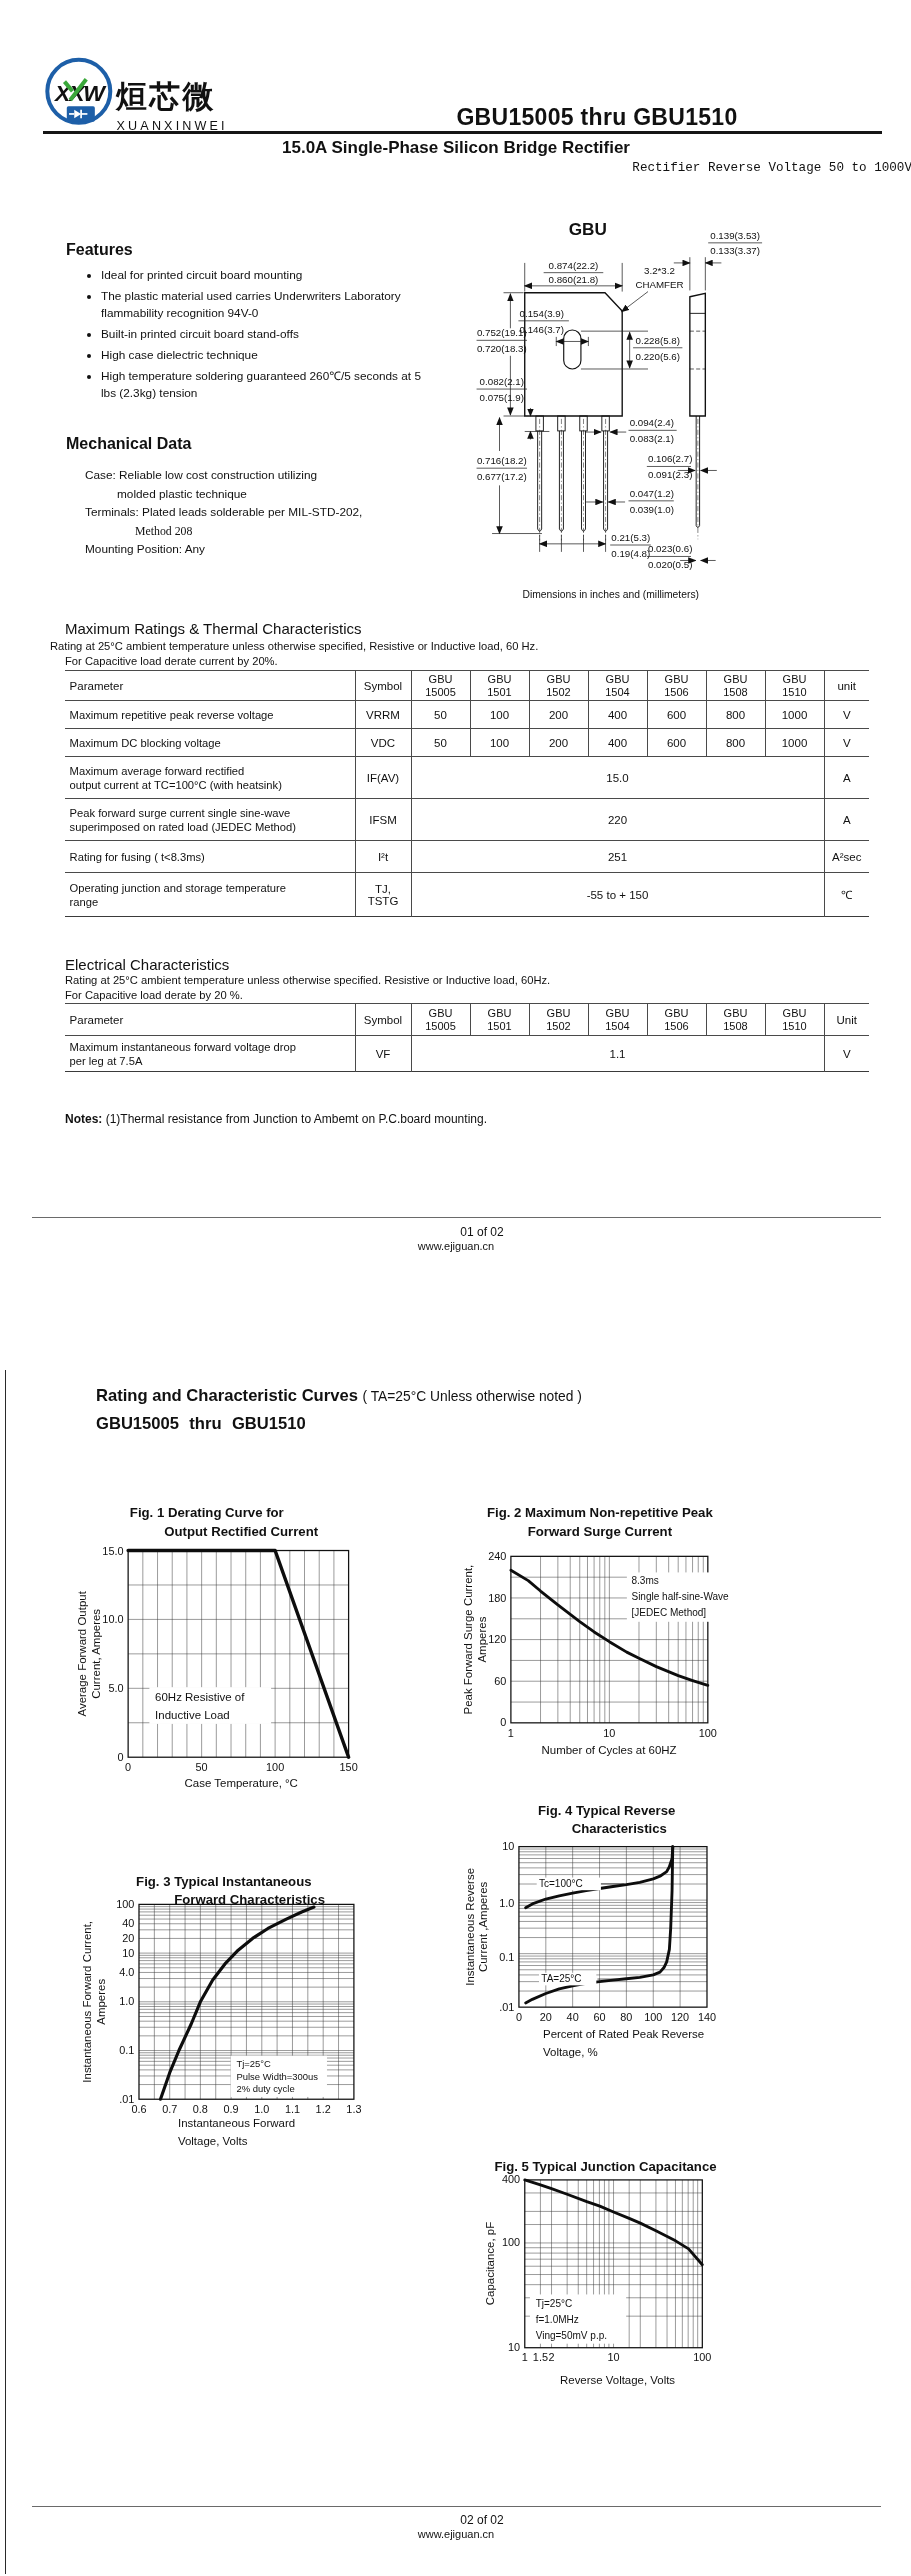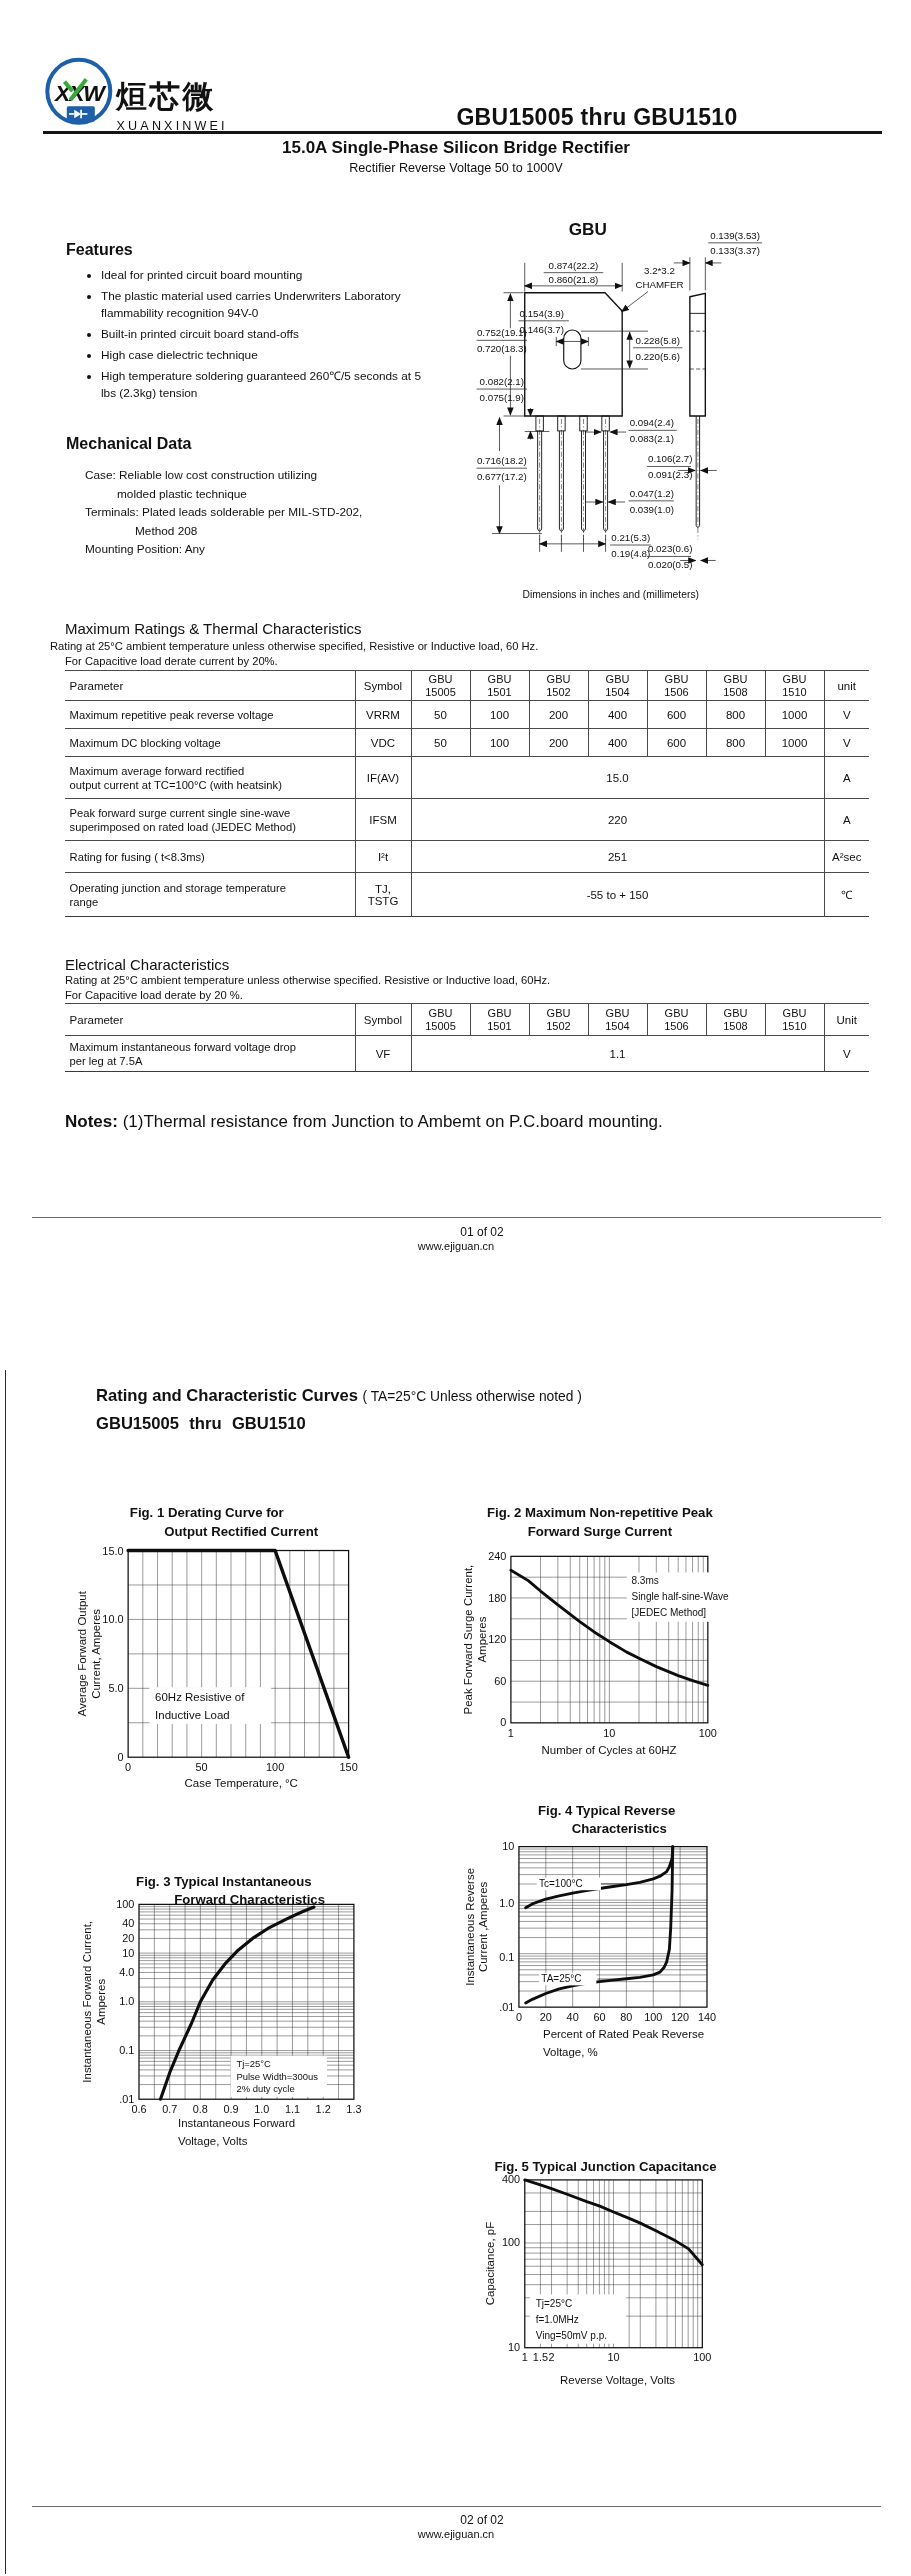--- a/index.html
+++ b/index.html
@@ -4,45 +4,45 @@
 <style>
   html,body{margin:0;padding:0;background:#e8e8e8;}
   .page{position:relative;width:912px;height:2576px;background:#fff;margin:0 auto;
         font-family:"Liberation Sans",sans-serif;color:#111;overflow:hidden;}
   .abs{position:absolute;}
   svg text{font-family:"Liberation Sans",sans-serif;fill:#111;}
   
   .part-range{left:310px;top:104px;width:574px;text-align:center;font-size:23px;font-weight:bold;letter-spacing:0.3px;}
   .hrule{left:43px;top:131px;width:839px;height:3.4px;background:#151515;}
   .main-title{left:0;top:138px;width:912px;text-align:center;font-size:17px;font-weight:bold;}
-  .sub-title{left:0;top:161px;width:912px;text-align:center;font-size:12.6px;}
+  .sub-title{left:0;top:161px;width:912px;text-align:right;font-size:12.6px;font-family:Liberation Mono, monospace;}
   
   .sec-h{font-size:16px;font-weight:bold;}
   .feat-list{left:86px;top:267px;width:338px;font-size:11.8px;line-height:16.6px;}
   .feat-list ul{margin:0;padding-left:15px;}
   .feat-list li{margin-bottom:4.6px;}
   .mech{left:85px;top:466px;width:344px;font-size:11.8px;line-height:18.6px;}
   .ind1{padding-left:32px;}
-  .ind2{padding-left:50px;}
+  .ind2{padding-left:50px;font-family:Liberation Serif, serif;}
   
   .h1{font-size:15px;font-weight:normal;}
   .cond{font-size:11.2px;}
   
   .dtable{border-collapse:collapse;table-layout:fixed;width:804px;font-size:11.5px;
           border-top:1.4px solid #3a3a3a;border-bottom:1.4px solid #3a3a3a;}
   .dtable tr{border-top:0.9px solid #4a4a4a;}
   .dtable th,.dtable td{border-left:0.9px solid #4a4a4a;padding:1.1px 3.4px;text-align:center;
           vertical-align:middle;font-weight:normal;overflow:hidden;}
   .dtable .c0{border-left:none;text-align:left;padding-left:4.6px;}
   .hb{font-weight:bold;}
   .pre{white-space:pre-line;}
   .m19{font-size:11px;line-height:1.12;}
   .p195{font-size:11.2px;line-height:1.25;}
   .bold{font-weight:bold;}
-  .notes{left:65px;top:1112px;font-size:17px;}
+  .notes{left:65px;top:1112px;font-size:12px;}
   
   .frule{left:32px;width:849px;height:1.1px;background:#6a6a6a;}
   .fpage{left:0;width:912px;text-align:center;font-size:12px;margin-left:26px;}
   .fsite{left:0;width:912px;text-align:center;font-size:11px;}
   
   .p2line{left:4.6px;top:1370px;width:1.1px;height:1204px;background:#2a2a2a;}
   .p2head{left:96px;top:1386px;font-size:16.6px;font-weight:bold;}
   .p2head .note{font-weight:normal;font-size:13.8px;}
   .p2sub{left:96px;top:1414px;font-size:16.6px;font-weight:bold;word-spacing:5.7px;}
   

